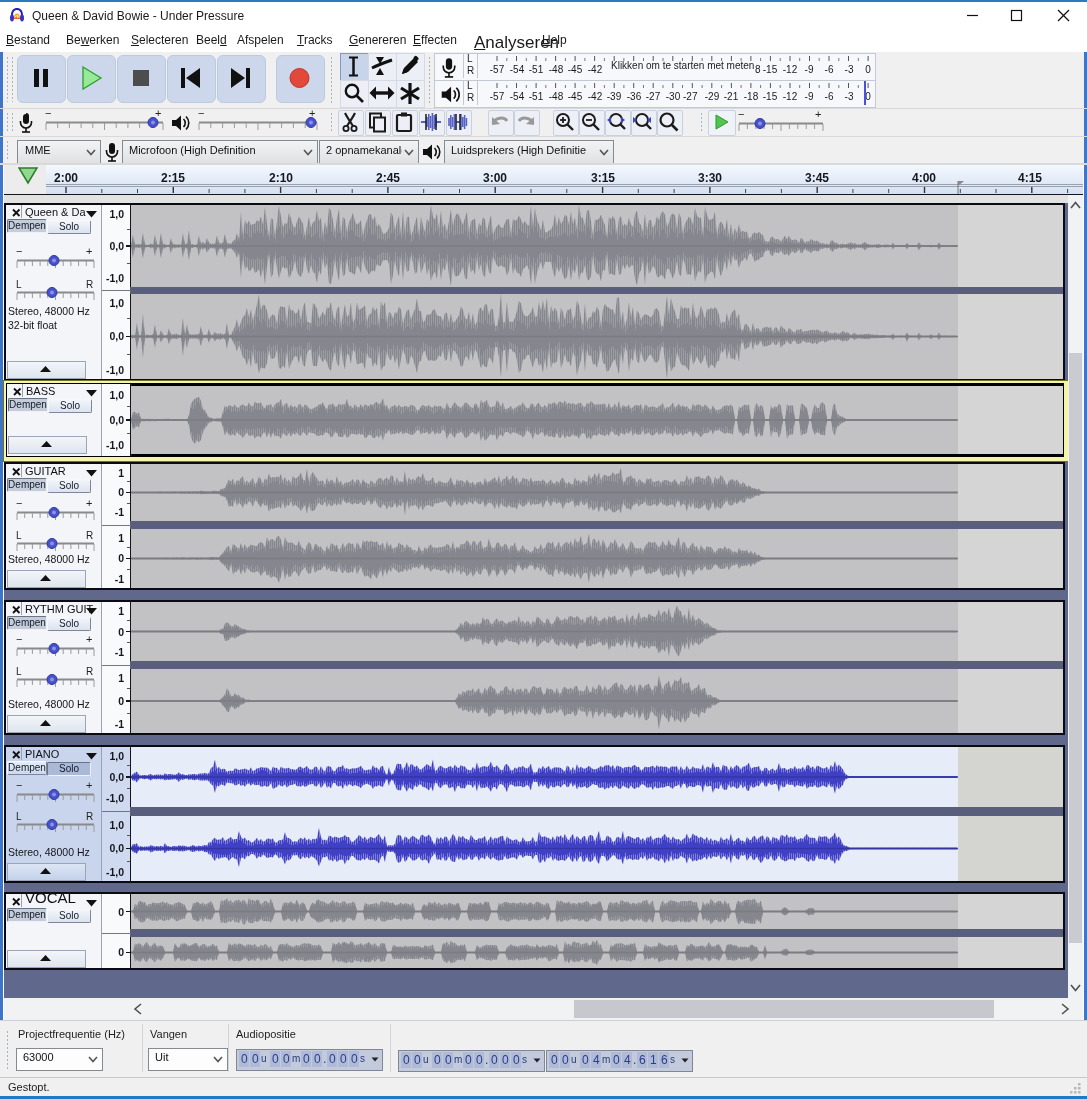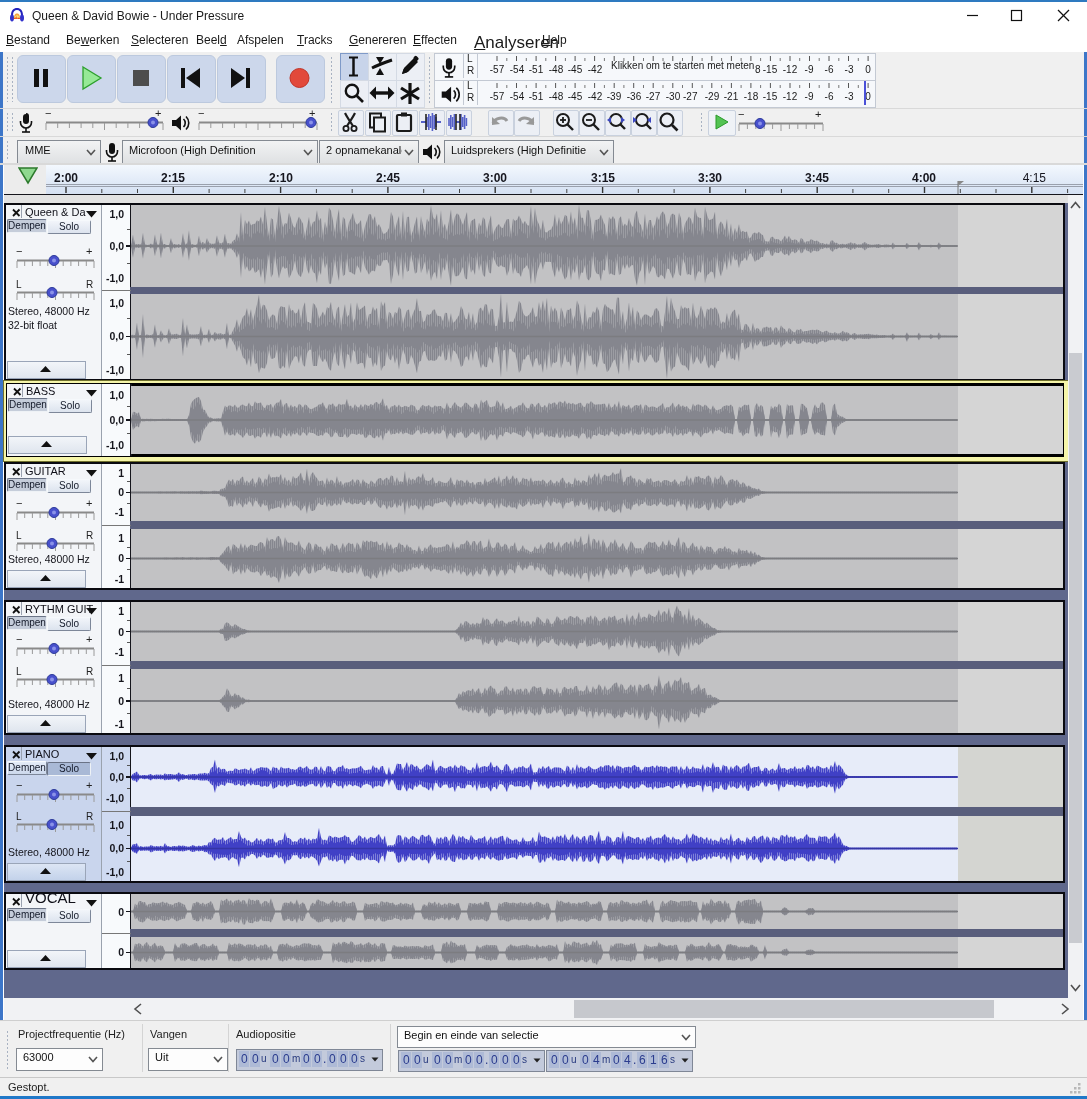--- a/index.html
+++ b/index.html
@@ -498,21 +498,21 @@
     </svg>
 <div class="txt" style="left:52px;top:170.5px;width:28px;text-align:center;font-size:12px;font-weight:700;color:#16161e">2:00</div>
 <div class="txt" style="left:159px;top:170.5px;width:28px;text-align:center;font-size:12px;font-weight:700;color:#16161e">2:15</div>
 <div class="txt" style="left:267px;top:170.5px;width:28px;text-align:center;font-size:12px;font-weight:700;color:#16161e">2:10</div>
 <div class="txt" style="left:374px;top:170.5px;width:28px;text-align:center;font-size:12px;font-weight:700;color:#16161e">2:45</div>
 <div class="txt" style="left:481px;top:170.5px;width:28px;text-align:center;font-size:12px;font-weight:700;color:#16161e">3:00</div>
 <div class="txt" style="left:589px;top:170.5px;width:28px;text-align:center;font-size:12px;font-weight:700;color:#16161e">3:15</div>
 <div class="txt" style="left:696px;top:170.5px;width:28px;text-align:center;font-size:12px;font-weight:700;color:#16161e">3:30</div>
 <div class="txt" style="left:803px;top:170.5px;width:28px;text-align:center;font-size:12px;font-weight:700;color:#16161e">3:45</div>
 <div class="txt" style="left:910px;top:170.5px;width:28px;text-align:center;font-size:12px;font-weight:700;color:#16161e">4:00</div>
-<div class="txt" style="left:1018px;top:170.5px;width:28px;text-align:right;font-size:12px;font-weight:400;color:#16161e">4:15</div>
+<div class="txt" style="left:1018px;top:170.5px;width:28px;text-align:left;font-size:12px;font-weight:700;color:#16161e">4:15</div>
 <div class="abs" style="left:4px;top:193.5px;width:1079px;height:1.8px;background:#15151c"></div>
 <div class="abs" style="left:4px;top:195px;width:1079px;height:8px;background:#e2e2e2"></div>
 <div class="abs" style="left:4px;top:203px;width:1064px;height:795px;background:#60688c"></div>
 <div class="abs" style="left:4px;top:203px;width:1061px;height:178px;background:#0a0a10"></div>
     <div class="abs" style="left:6px;top:205px;width:95px;height:174px;background:#f3f5f8"></div>
     <div class="abs" style="left:102px;top:205px;width:28px;height:174px;background:#f8fafc"></div>
     <div class="abs" style="left:101px;top:205px;width:1px;height:174px;background:#9aa2ae"></div>
     <div class="abs" style="left:130px;top:205px;width:1.5px;height:174px;background:#15151c"></div>
     <svg class="abs" style="left:10px;top:207px" width="12" height="12">
       <path d="M3 2.5 L9.5 9 M9.5 2.5 L3 9" stroke="#111" stroke-width="1.8"></path>
@@ -1015,26 +1015,20 @@
 <div class="abs" style="left:228px;top:1024px;width:1px;height:48px;background:#d4d4d4"></div>
 <div class="abs" style="left:390px;top:1024px;width:1px;height:48px;background:#d4d4d4"></div>
 <div class="combo" style="left:16px;top:1048px;width:85px;height:21px;background:#fdfdfd">
       <div style="position:absolute;left:6px;top:2px;overflow:hidden;white-space:nowrap;width:63px">63000</div>
       <svg style="position:absolute;right:3px;top:5px" width="12" height="10">
         <path d="M2 3 L6 7.5 L10 3" stroke="#555" stroke-width="1.6" fill="none"></path>
       </svg>
     </div>
 <div class="combo" style="left:148px;top:1048px;width:78px;height:21px;background:#fdfdfd">
       <div style="position:absolute;left:6px;top:2px;overflow:hidden;white-space:nowrap;width:56px">Uit</div>
-      <svg style="position:absolute;right:3px;top:5px" width="12" height="10">
-        <path d="M2 3 L6 7.5 L10 3" stroke="#555" stroke-width="1.6" fill="none"></path>
-      </svg>
-    </div>
-<div class="combo" style="left:397px;top:1026px;width:297px;height:20px;background:#fdfdfd">
-      <div style="position:absolute;left:6px;top:2px;overflow:hidden;white-space:nowrap;width:275px">Begin en einde van selectie</div>
       <svg style="position:absolute;right:3px;top:5px" width="12" height="10">
         <path d="M2 3 L6 7.5 L10 3" stroke="#555" stroke-width="1.6" fill="none"></path>
       </svg>
     </div>
 <div class="abs" style="left:236px;top:1049px;width:145px;height:20px;background:#c3cadb;border:1px solid #7f8796"></div>
     <div class="abs" style="left:239px;top:1051px;width:10px;height:16px;background:#aebad6"></div>
     <div class="txt" style="left:241px;top:1052px;font-size:12px;color:#2b3c8e">0</div>
     <div class="abs" style="left:250px;top:1051px;width:10px;height:16px;background:#aebad6"></div>
     <div class="txt" style="left:252px;top:1052px;font-size:12px;color:#2b3c8e">0</div>
     <div class="txt" style="left:261px;top:1053px;font-size:10px;color:#283a7e">u</div>

